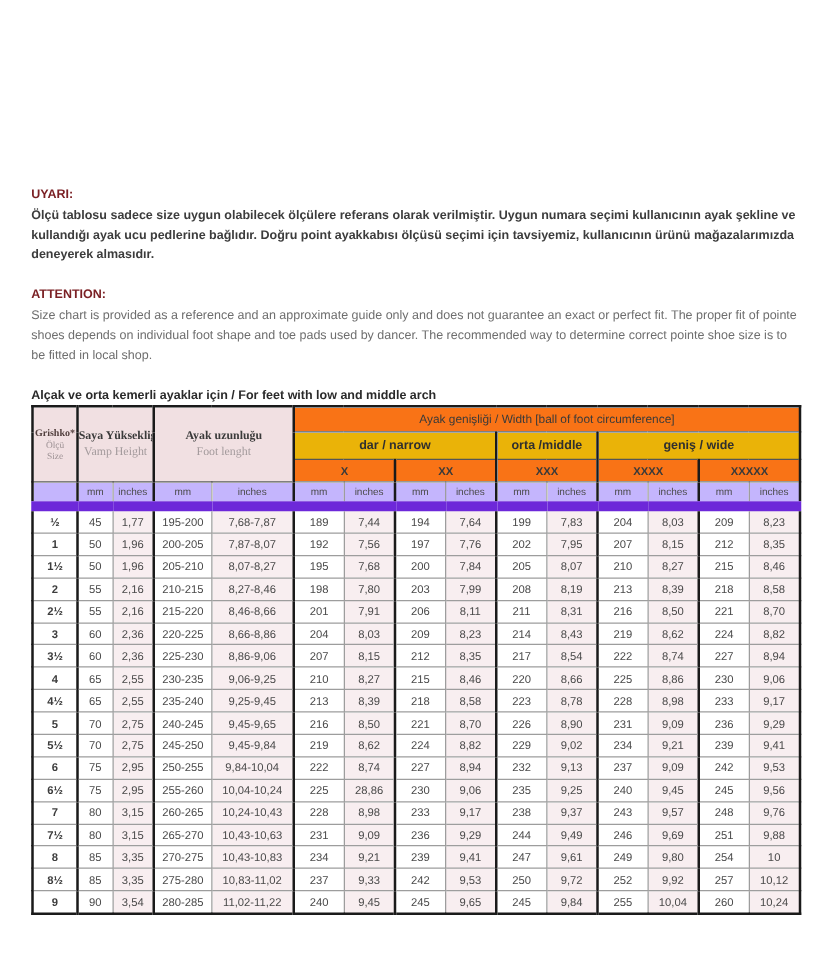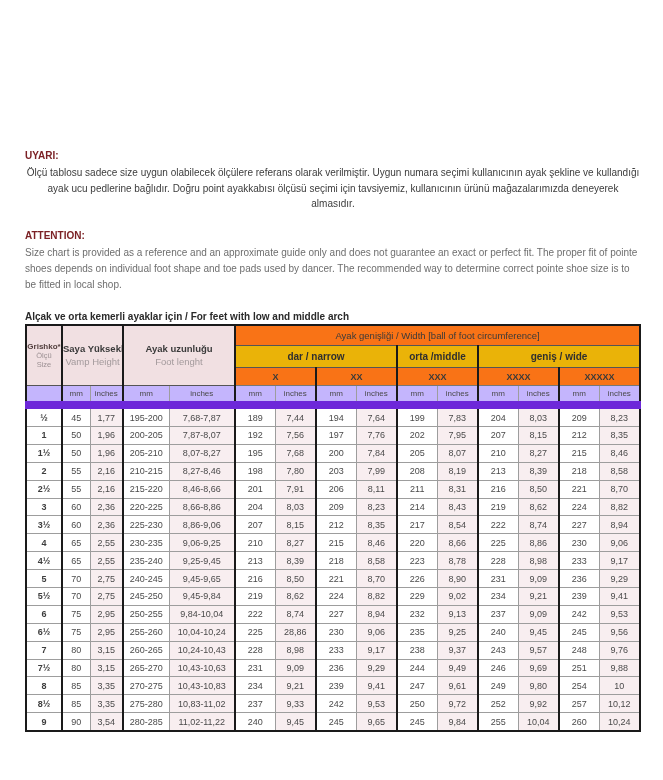--- a/index.html
+++ b/index.html
@@ -10,22 +10,22 @@
     font-family:"Liberation Sans",sans-serif;
     overflow:hidden;
   }
   .content{padding:150px 22px 0 25px;}
 
   .warn-heading{
     font-size:10px;font-weight:bold;color:#7b2125;
     margin:0 0 4px 0;letter-spacing:0;
   }
   .warn-body-tr{
-    font-size:10px;font-weight:normal;color:#3c3c3c;
-    line-height:1.55;margin:0 0 18px 0;text-align:center;
+    font-size:10px;font-weight:bold;color:#3c3c3c;
+    line-height:1.55;margin:0 0 18px 0;
   }
   .warn-body-en{
     font-size:10px;font-weight:normal;color:#6e6e6e;
     line-height:1.62;margin:0 0 18px 0;
   }
   .arch-heading{
     font-size:10px;font-weight:bold;color:#2a2a2a;margin:0 0 2px 0;
   }
   .styles-line{font-size:9.5px;margin:0 0 9px 0;line-height:1.4;}
   .styles-label{color:#7a7a7a;font-weight:normal;}
@@ -47,21 +47,21 @@
   .size-table td.sizecol{background:#ffffff;font-weight:bold;color:#3d3d3d;}
   .grp{border-left:2px solid #1a1a1a !important;}
 
   
   th.hdr-pink{background:#f97316;}
   th.hdr-white{background:#eab308;}
   .row-widthtitle th{height:19px;font-size:9.5px;font-weight:normal;color:#3a3a3a;border-bottom:1px solid #555;}
   .row-groups th{height:21px;font-size:10px;font-weight:bold;color:#2f2f2f;border-bottom:1px solid #555;}
   .row-codes th{height:17px;font-size:9px;font-weight:bold;color:#3a3a3a;border-bottom:1px solid #777;}
   .row-units th{height:15px;font-size:8px;font-weight:normal;color:#4a4a4a;border-bottom:8px solid #6d28d9;background:#c4b5fd;}
-  th.left-head{background:#f1e0e2;}
+  th.left-head{background:#f1e0e2;font-family:Liberation Serif, serif;}
   .size-head-line1{font-size:8px;font-weight:bold;color:#53403f;display:block;line-height:1.2;}
   .size-head-sub{font-size:7.5px;font-weight:normal;color:#9c9093;display:block;line-height:1.2;}
   .head-tr{font-size:9.5px;font-weight:bold;color:#3a3a3a;display:block;line-height:1.35;}
   .head-en{font-size:9.5px;font-weight:normal;color:#a39a9c;display:block;line-height:1.35;}
 </style>
 </head>
 <body>
 
 <div class="page">
   <div class="content">

